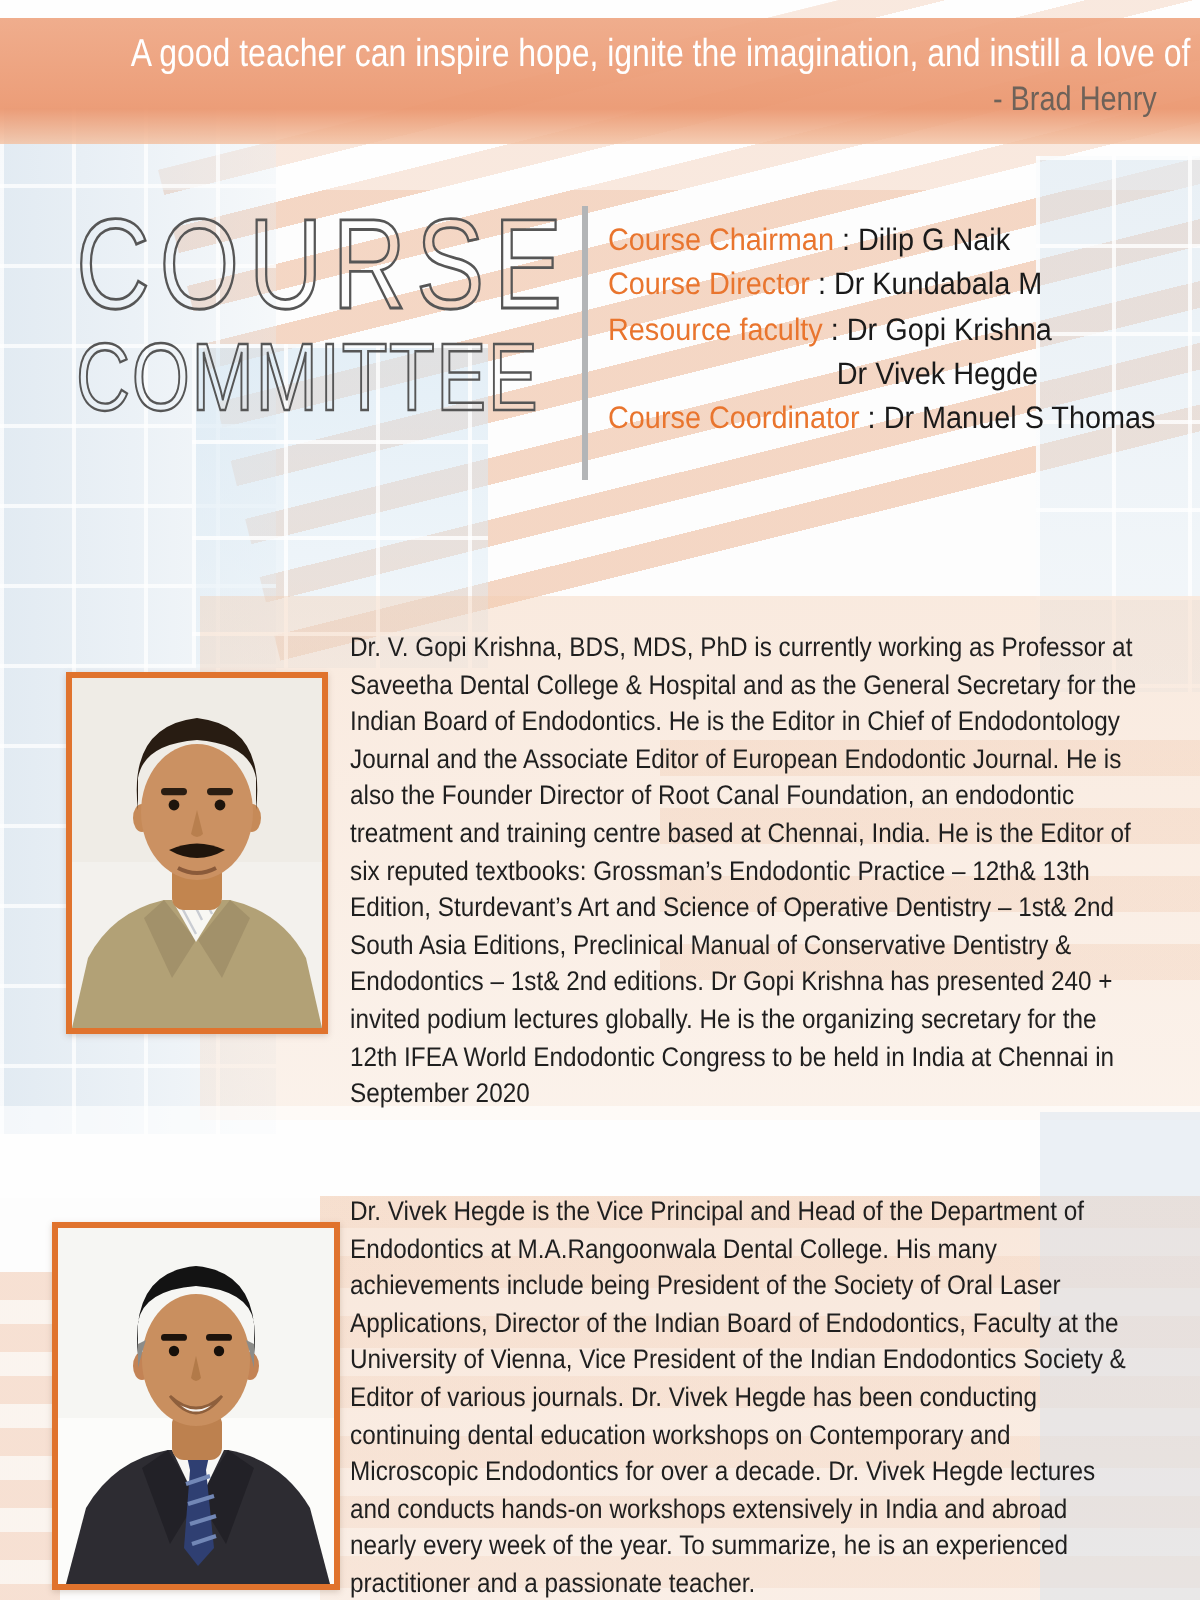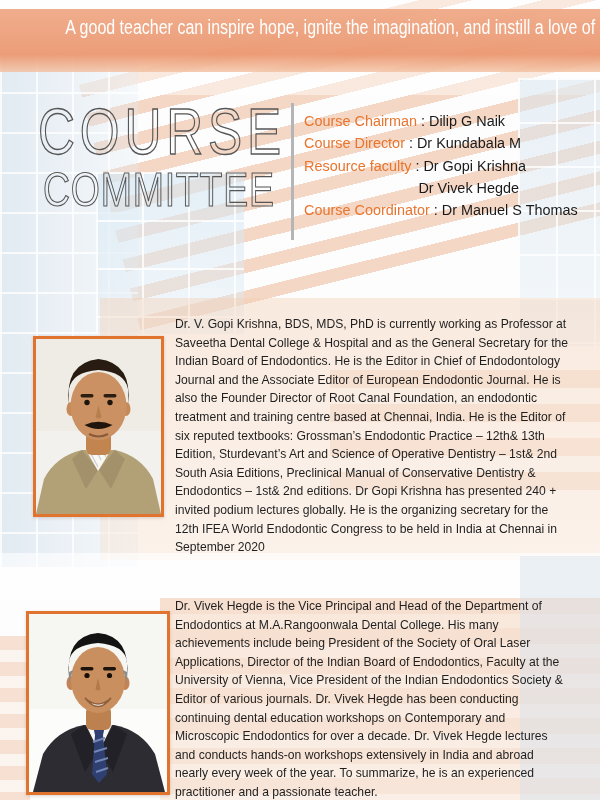--- a/index.html
+++ b/index.html
@@ -71,21 +71,21 @@
     font-size:19.5px;color:#ffffff;
     transform:scaleX(.82);transform-origin:center top;
   }
   .quote-attr{
     display:block;text-align:right;padding-right:22px;margin-top:1px;
     font-size:17px;color:#6e6259;
   }
   .quote-attr span{display:inline-block;transform:scaleX(.85);transform-origin:right top;white-space:nowrap;}
 
   
-  .logo{position:absolute;left:38px;top:100px;line-height:1;text-align:center;}
+  .logo{position:absolute;left:38px;top:100px;line-height:1;}
   .logo-line{
     display:block;color:#585858;white-space:nowrap;
   }
   .logo-line1{
     font-size:64px;letter-spacing:6px;
     transform:scaleX(.80);transform-origin:left top;
     -webkit-text-fill-color:transparent;-webkit-text-stroke:1.4px #565656;
   }
   .logo-line2{
     font-size:48px;letter-spacing:1px;margin-top:2px;
@@ -138,20 +138,21 @@
   <div class="bg bg-right-window"></div>
   <div class="bg bg-peach-1"></div>
   <div class="bg bg-peach-1b"></div>
   <div class="bg bg-white-band"></div>
   <div class="bg bg-peach-2"></div>
   <div class="bg bg-bottom-left"></div>
   <div class="bg bg-right-strip"></div>
 
   <div class="quote-banner">
     <span class="quote-line">A good teacher can inspire hope, ignite the imagination, and instill a love of learning.</span>
+    <span class="quote-attr"><span>- Brad Henry</span></span>
   </div>
 
   <div class="logo">
     <span class="logo-line logo-line1">COURSE</span>
     <span class="logo-line logo-line2">COMMITTEE</span>
   </div>
   <div class="logo-divider"></div>
 
   <div class="details">
     <div class="detail-row">

